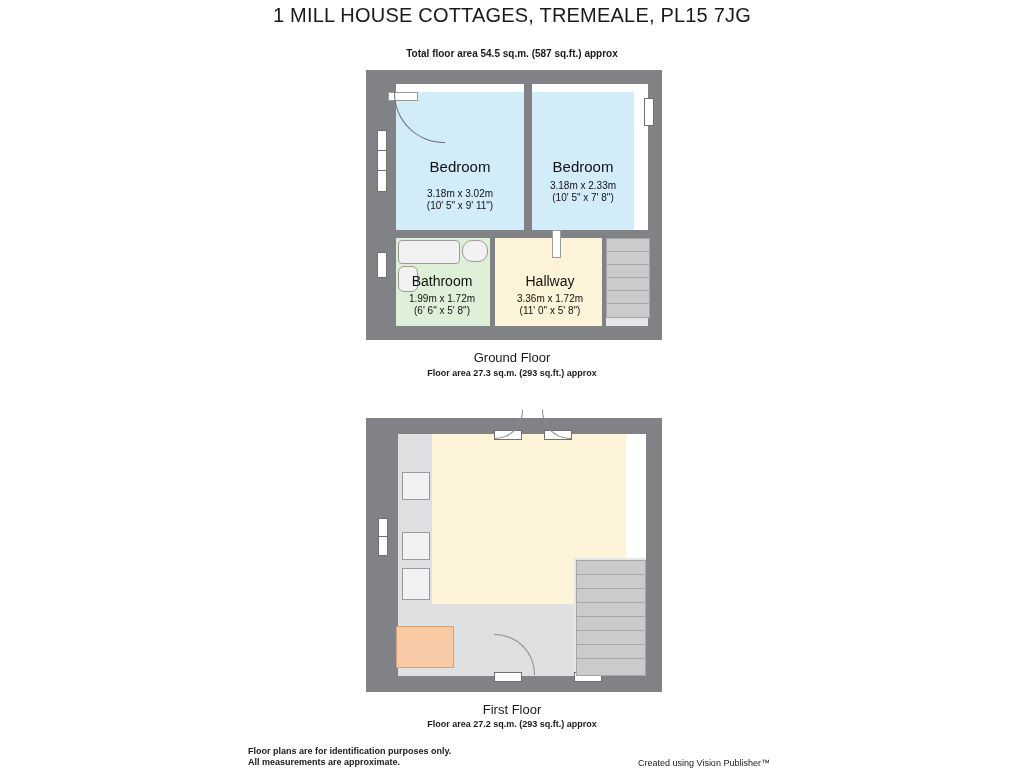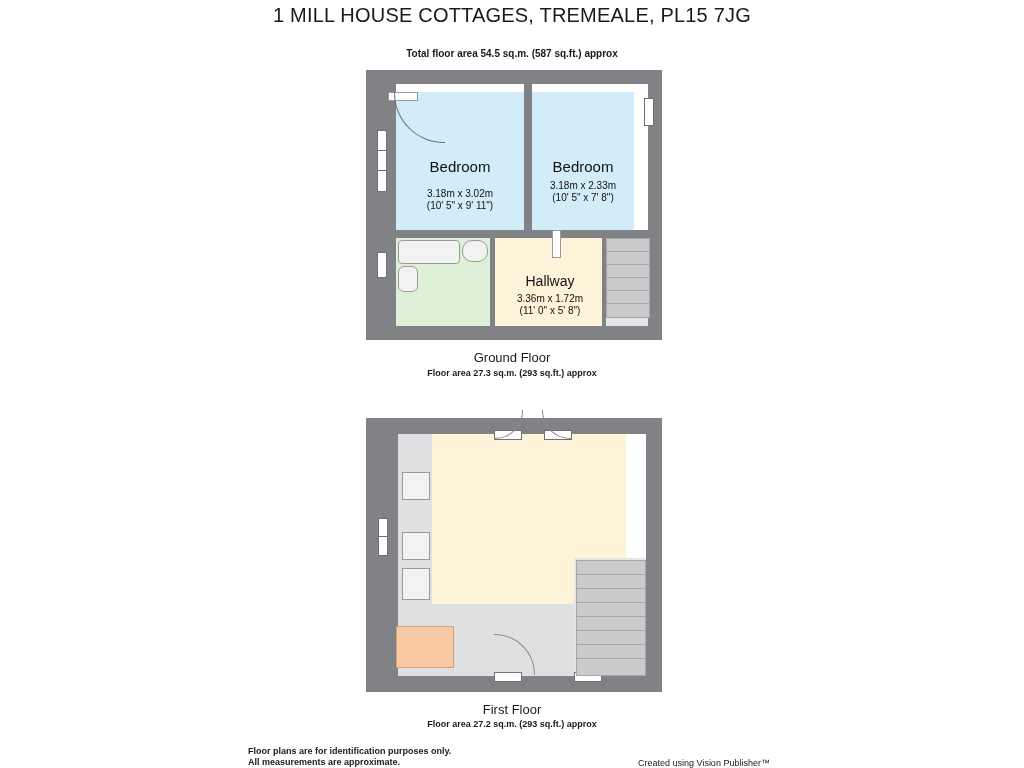--- a/index.html
+++ b/index.html
@@ -172,20 +172,25 @@
     <div class="room-dims" style="position:relative; margin-top:12px;">3.18m x 3.02m</div>
     <div class="room-dims" style="position:relative;">(10' 5" x 9' 11")</div>
   </div>
 
   <div style="position:absolute; left:162px; top:88px; width:110px;">
     <div class="room-label" style="position:relative;">Bedroom</div>
     <div class="room-dims" style="position:relative; margin-top:4px;">3.18m x 2.33m</div>
     <div class="room-dims" style="position:relative;">(10' 5" x 7' 8")</div>
   </div>
 
+  <div style="position:absolute; left:24px; top:202px; width:104px;">
+    <div class="room-label" style="position:relative; font-size:14px;">Bathroom</div>
+    <div class="room-dims" style="position:relative; margin-top:3px;">1.99m x 1.72m</div>
+    <div class="room-dims" style="position:relative;">(6' 6" x 5' 8")</div>
+  </div>
 
   <div style="position:absolute; left:128px; top:202px; width:112px;">
     <div class="room-label" style="position:relative; font-size:14px;">Hallway</div>
     <div class="room-dims" style="position:relative; margin-top:3px;">3.36m x 1.72m</div>
     <div class="room-dims" style="position:relative;">(11' 0" x 5' 8")</div>
   </div>
 </div>
 
 <div class="floor-caption" style="top:350px;">Ground Floor</div>
 <div class="floor-area" style="top:368px;">Floor area 27.3 sq.m. (293 sq.ft.) approx</div>

